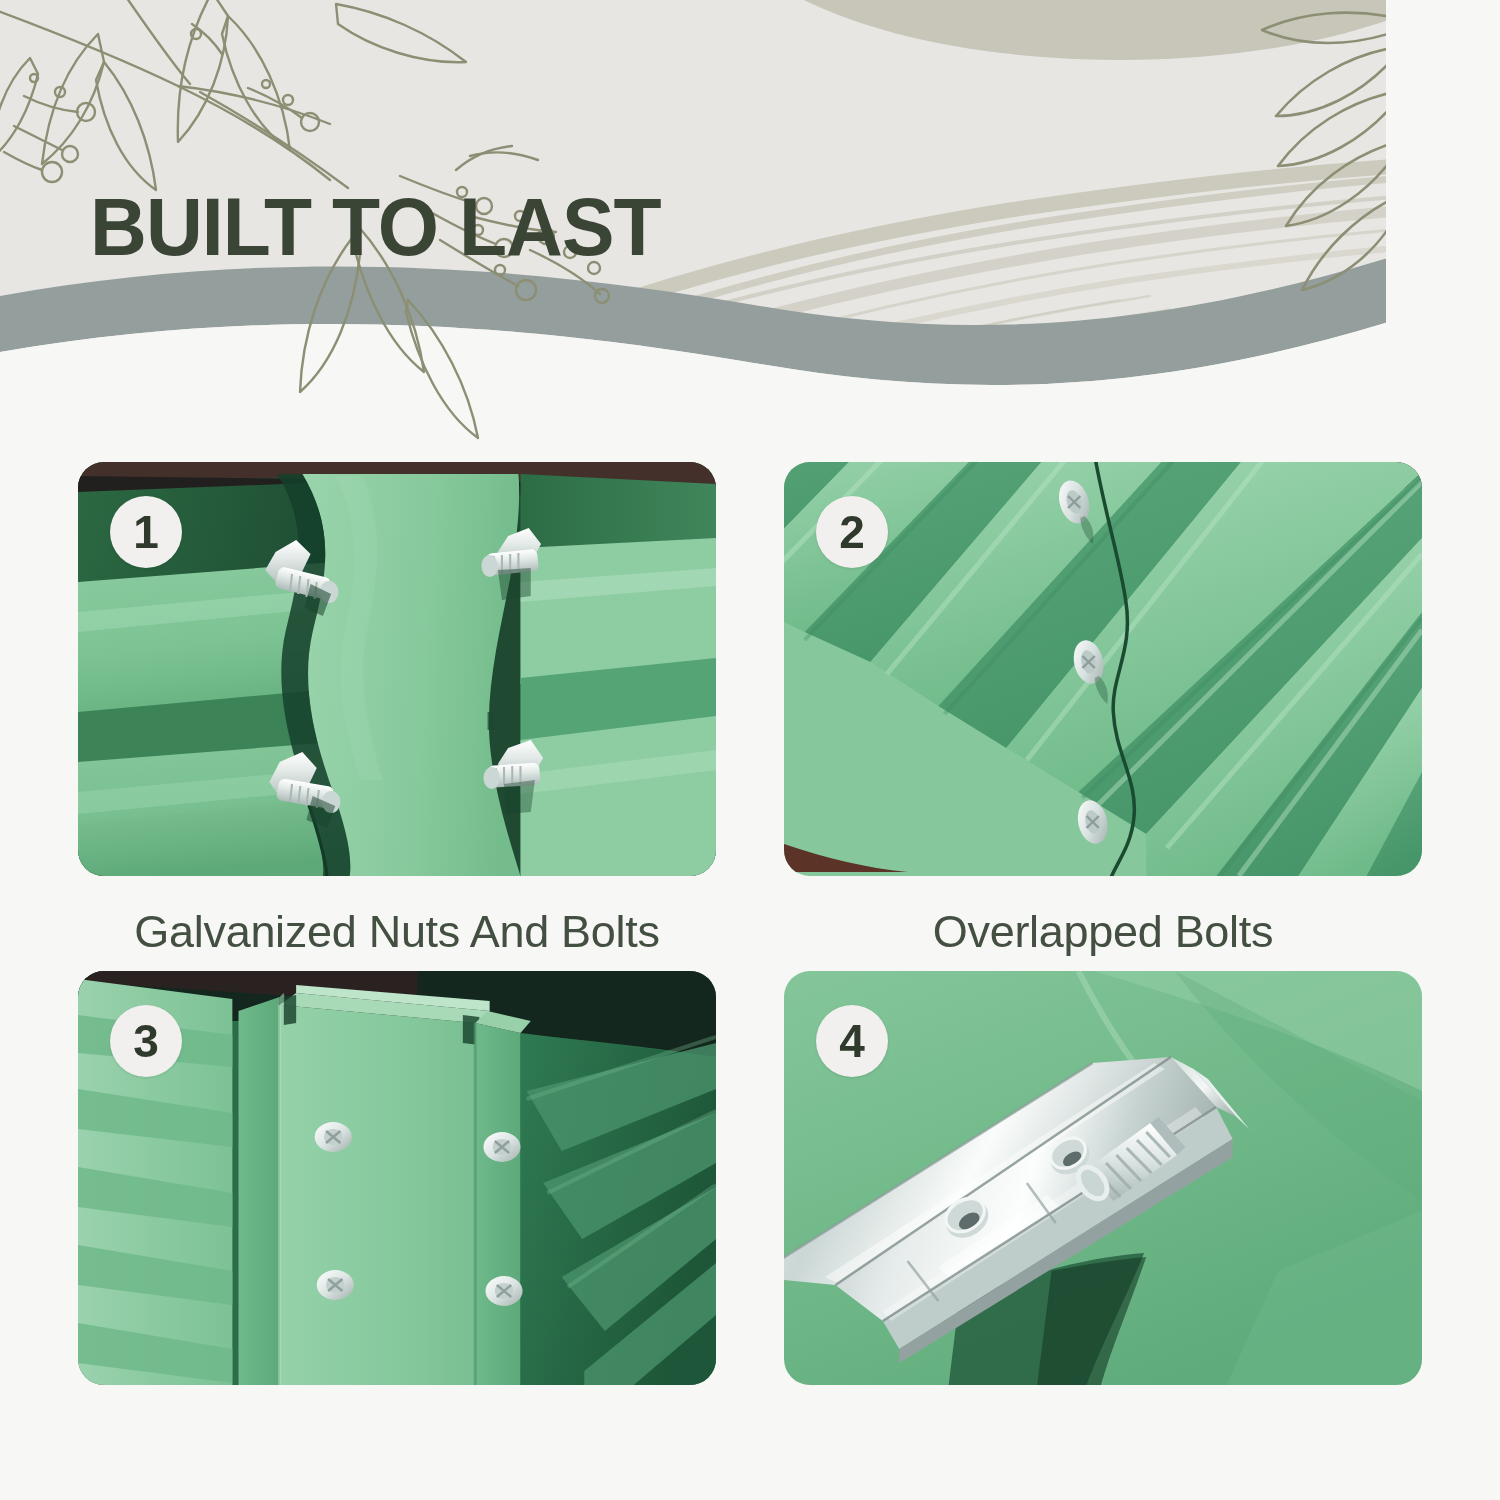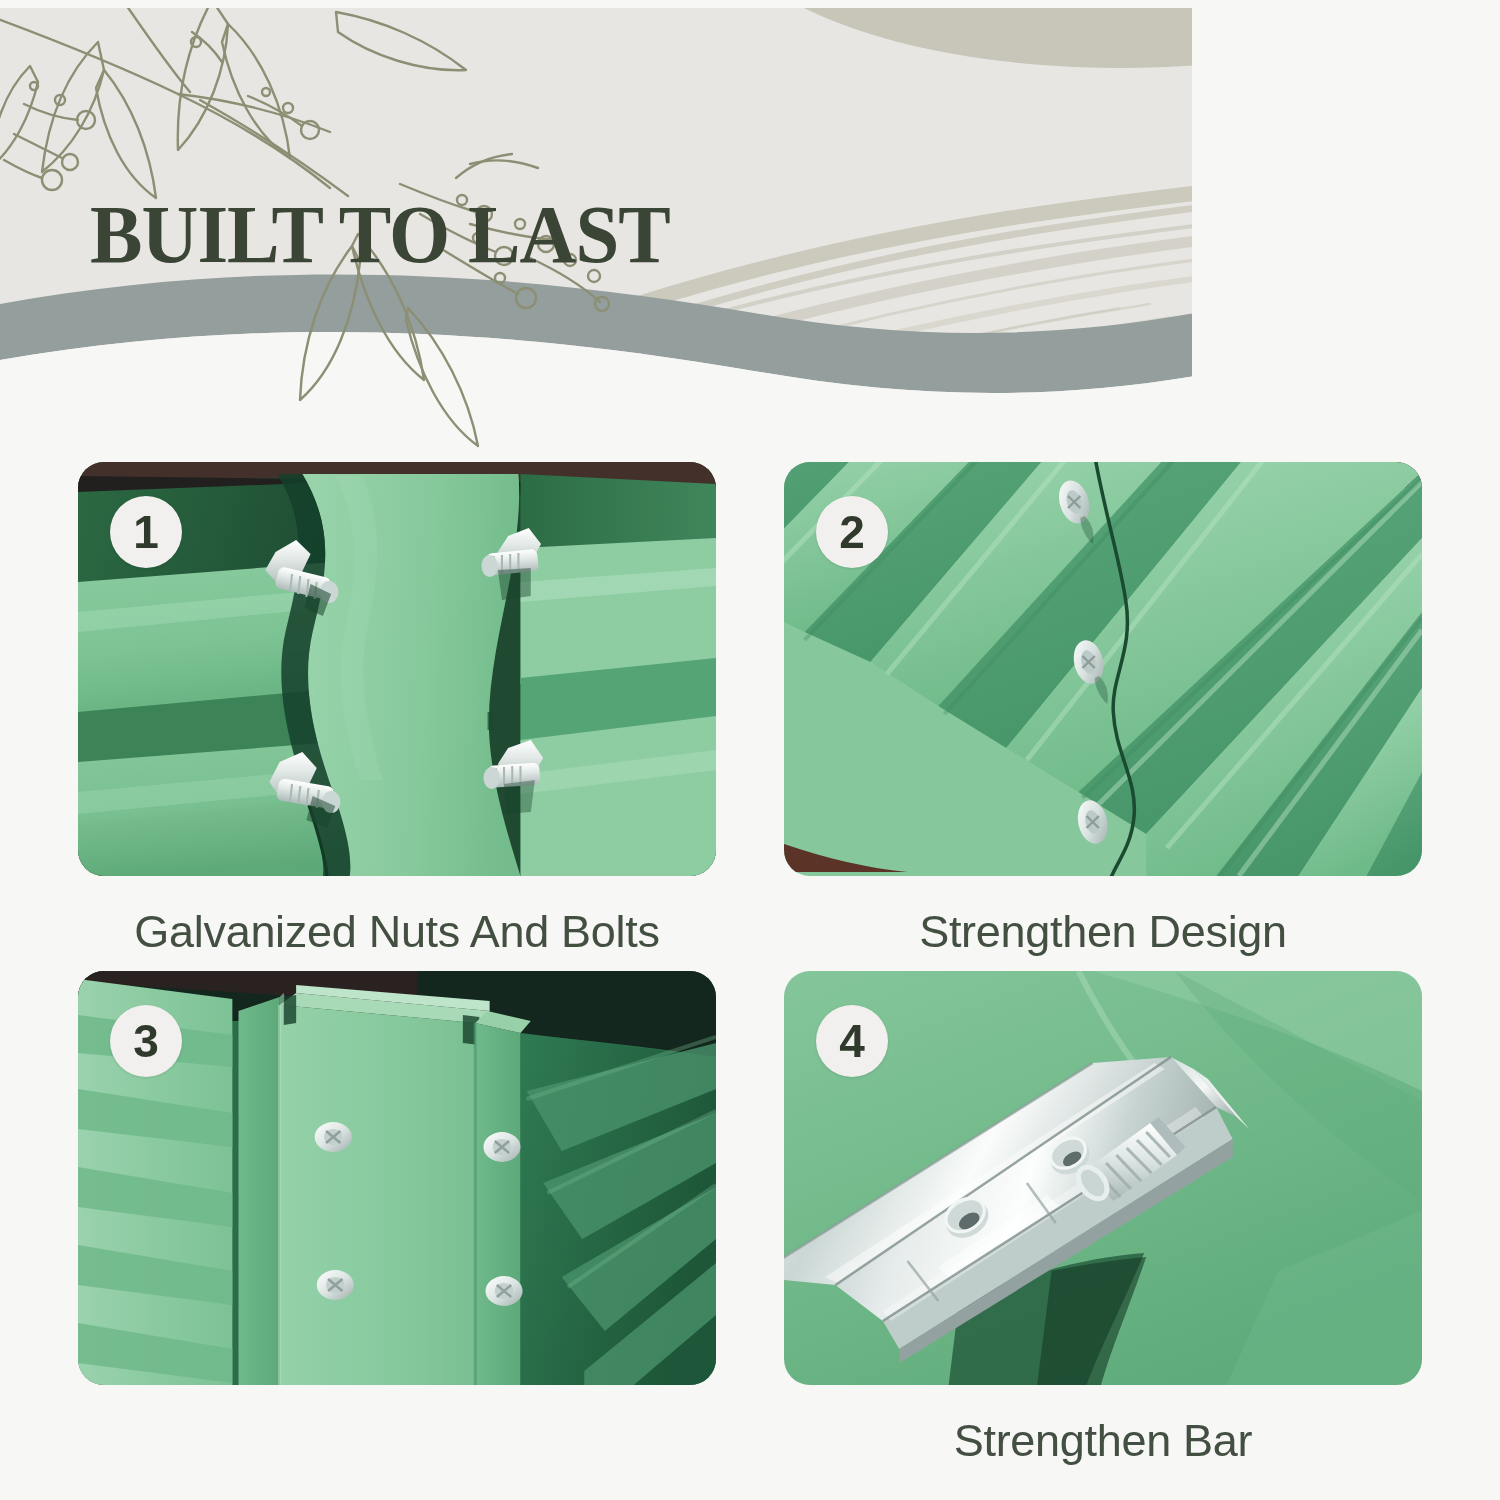--- a/index.html
+++ b/index.html
@@ -6,24 +6,23 @@
   html,body { width:1500px; height:1500px; }
   body {
     font-family:"Liberation Sans", sans-serif;
     background:#F7F7F6;
     overflow:hidden;
     position:relative;
   }
 
   
   .header {
-    position:absolute; left:0; top:8px; width:1192px; height:440px;
+    position:absolute; left:0; top:0; width:1386px; height:440px;
     background:#E8E6E3;
     overflow:hidden;
-    font-family:Liberation Serif, serif;
   }
   .header-svg { position:absolute; left:0; top:0; width:1500px; height:440px; }
 
   .page-title {
     position:absolute;
     left:90px; top:186px;
     font-size:82px;
     font-weight:bold;
     letter-spacing:-1px;
     color:#3B4536;
@@ -402,21 +401,21 @@
           <path d="M 306 214 C 314 222 316 232 314 242 C 306 234 302 224 302 216 Z" fill="#1E5135" opacity=".35"></path>
         </g>
         <g>
           <ellipse cx="300" cy="360" rx="14" ry="22" fill="url(#screwG)" transform="rotate(-12 300 360)"></ellipse>
           <ellipse cx="300" cy="360" rx="7" ry="12" fill="#BDCBC8" transform="rotate(-12 300 360)"></ellipse>
           <path d="M 294 354 L 306 366 M 306 354 L 294 366" stroke="#8E9C9A" stroke-width="2.4"></path>
         </g>
       </svg>
       <div class="badge">2</div>
     </div>
-    <div class="caption">Strengthen Design</div>
+    <div class="caption">Overlapped Bolts</div>
   </div>
 
   <div class="cell">
     <div class="photo">
       <svg class="ph-svg" viewBox="0 0 620 414" preserveAspectRatio="none">
         <defs>
           <linearGradient id="g3L" x1="0" y1="0" x2="1" y2="0">
             <stop offset="0" stop-color="#9AD2AD"></stop>
               <stop offset="1" stop-color="#7CC295"></stop>
           </linearGradient>
@@ -603,16 +602,15 @@
               <line x1="352" y1="161" x2="375" y2="186"></line>
             </g>
             <ellipse cx="300" cy="212" rx="14" ry="20" fill="#E8EEED" transform="rotate(-36 300 212)"></ellipse>
             <ellipse cx="300" cy="212" rx="9" ry="15" fill="#CAD6D4" transform="rotate(-36 300 212)"></ellipse>
             <path d="M 356 152 L 382 184 L 390 176 L 364 146 Z" fill="#AEBDBB"></path>
           </g>
         </g>
       </svg>
       <div class="badge">4</div>
     </div>
-    <div class="caption">Strengthen Bar</div>
   </div>
 
 </div>
 
 </body></html>

